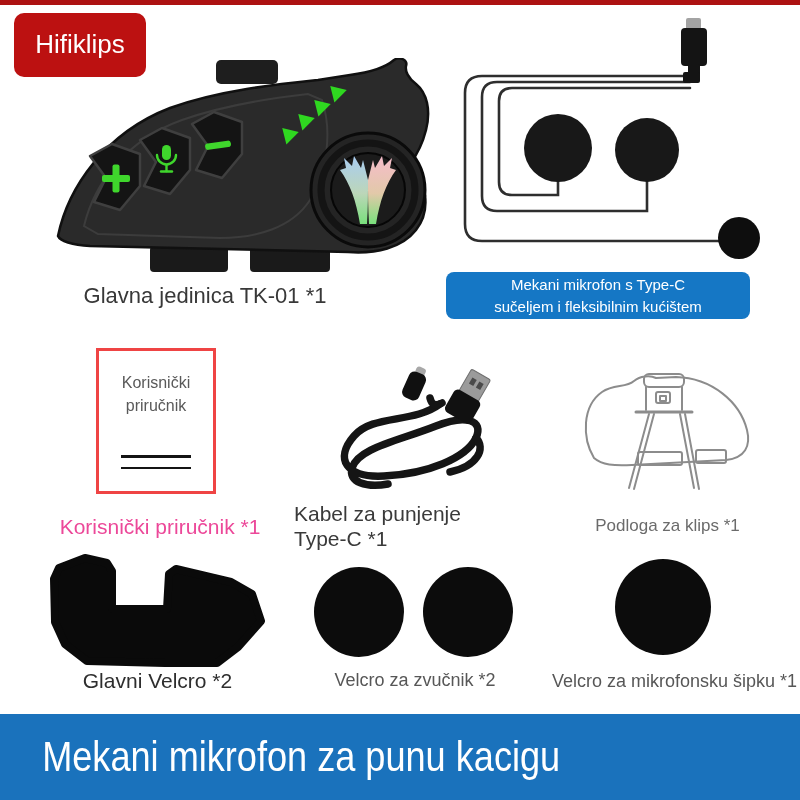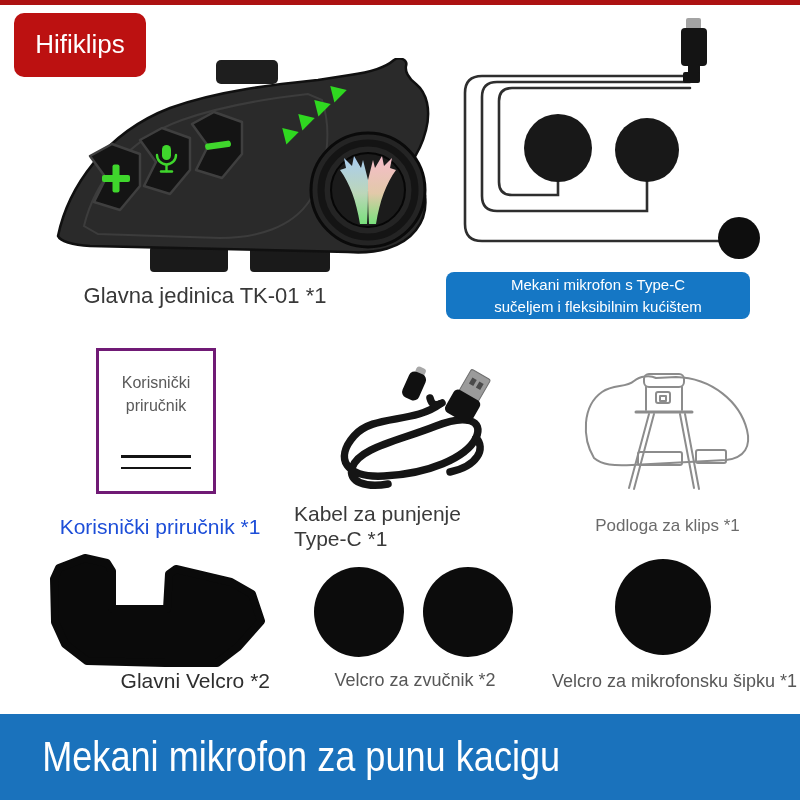--- a/index.html
+++ b/index.html
@@ -7,28 +7,28 @@
         font-family:"Liberation Sans","DejaVu Sans",sans-serif;}
   .abs{position:absolute;}
   .top-line{left:0;top:0;width:800px;height:5px;background:#ad1212;}
   .hifi-badge{left:14px;top:13px;width:132px;height:64px;background:#bc1111;border-radius:10px;
         color:#fff;display:flex;flex-direction:row;align-items:center;justify-content:center;
         font-size:26px;line-height:1.12;}
   .main-label{left:10px;top:283px;width:390px;text-align:center;font-size:22px;color:#383838;}
   .mic-badge{left:446px;top:272px;width:304px;height:47px;background:#1577c5;border-radius:8px;
         color:#fff;display:flex;flex-direction:column;justify-content:center;
         font-size:15px;line-height:1.45;text-align:center;}
-  .manual-box{left:96px;top:348px;width:120px;height:146px;border:3px solid #701a75;background:#fff;box-sizing:border-box;}
+  .manual-box{left:96px;top:348px;width:120px;height:146px;border:3px solid #ef4444;background:#fff;box-sizing:border-box;}
   .manual-text{margin-top:20px;text-align:center;font-size:16px;line-height:1.45;color:#595959;}
   .manual-line1{position:absolute;left:22px;top:104px;width:70px;height:3px;background:#141414;}
   .manual-line2{position:absolute;left:22px;top:116px;width:70px;height:2px;background:#141414;}
-  .manual-label{left:0px;top:515px;width:320px;text-align:center;font-size:21px;color:#1d4ed8;}
+  .manual-label{left:0px;top:515px;width:320px;text-align:center;font-size:21px;color:#ec4899;}
   .cable-label{left:294px;top:501px;width:225px;text-align:left;font-size:21px;line-height:1.2;color:#3a3a3a;}
   .clip-label{left:560px;top:516px;width:215px;text-align:center;font-size:17px;color:#6b6b6b;}
-  .velcro-main-label{left:45px;top:669px;width:225px;text-align:right;font-size:21px;color:#2e2e2e;}
+  .velcro-main-label{left:45px;top:669px;width:225px;text-align:center;font-size:21px;color:#2e2e2e;}
   .velcro-speaker-label{left:310px;top:670px;width:210px;text-align:center;font-size:18px;color:#575757;}
   .velcro-mic-label{left:522px;top:671px;width:275px;text-align:right;font-size:18px;color:#575757;}
   .dot{border-radius:50%;background:#0c0c0c;}
   .dot1{left:314px;top:567px;width:90px;height:90px;}
   .dot2{left:423px;top:567px;width:90px;height:90px;}
   .dot3{left:615px;top:559px;width:96px;height:96px;}
   .banner{left:0;top:714px;width:800px;height:86px;background:#1a72bc;display:flex;align-items:center;justify-content:flex-start;}
   .banner span{color:#ffffff;font-size:42px;display:inline-block;transform:scaleX(0.86);white-space:nowrap;}
 </style>
 </head>

